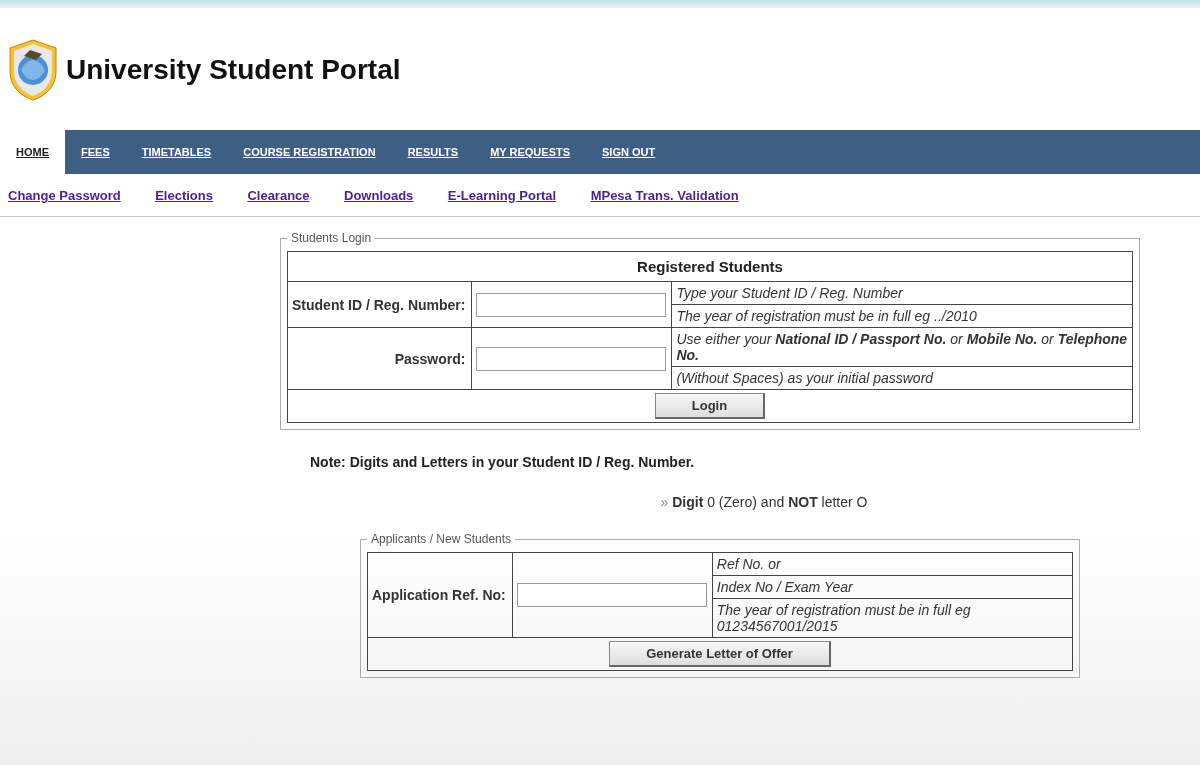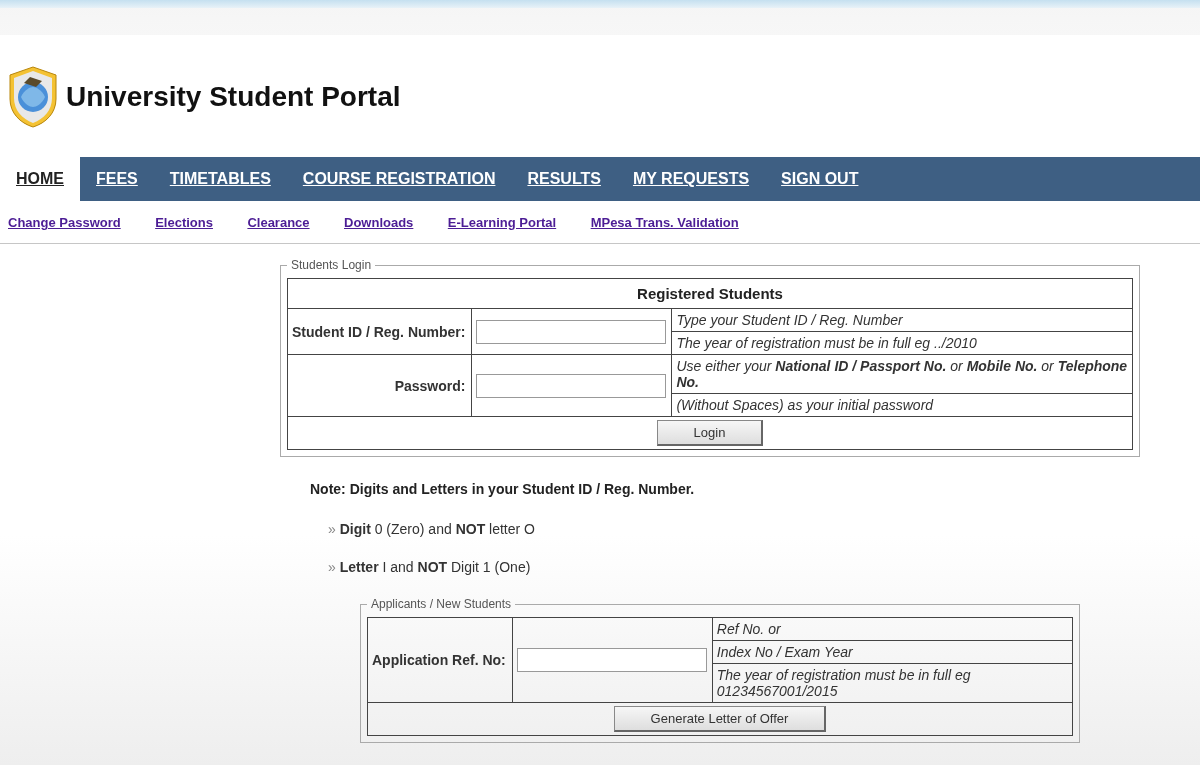--- a/index.html
+++ b/index.html
@@ -11,21 +11,20 @@
   }
   .top-line {
     height: 8px;
     background: linear-gradient(to bottom, #c5e0f0, #e8f2f8);
   }
   .header {
     display: flex;
     align-items: center;
     padding: 30px 6px 28px 6px;
     background: #fff;
-    margin-top: 27px;
   }
   .logo {
     width: 54px;
     height: 64px;
     margin-right: 6px;
     position: relative;
   }
   .logo svg { width: 100%; height: 100%; }
   .site-title {
     font-family: Arial, Helvetica, sans-serif;
@@ -37,21 +36,21 @@
     background: #3e5f83;
     display: flex;
     align-items: center;
     padding: 0;
     height: 44px;
   }
   .nav-primary a {
     color: #fff;
     text-decoration: underline;
     font-weight: bold;
-    font-size: 16px;
+    font-size: 11px;
     padding: 0 16px;
     line-height: 44px;
     display: inline-block;
   }
   .nav-primary a.active {
     background: #fff;
     color: #222;
   }
   .nav-secondary {
     background: #fff;
@@ -119,35 +118,36 @@
     padding: 2px 4px;
   }
   .hint-cell { font-style: italic; color: #333; }
   .hint-cell b { font-style: italic; font-weight: bold; }
   .btn-row td { text-align: center; padding: 4px; }
   .action-btn {
     background: linear-gradient(to bottom, #f6f6f6, #dedede);
     border: 1px solid #888;
     border-bottom: 2px solid #666;
     border-right: 2px solid #666;
-    font-weight: normal;
+    font-weight: bold;
     font-size: 13px;
     padding: 4px 36px;
     color: #333;
     cursor: pointer;
   }
   .note-block {
     margin: 24px 0 16px 280px;
     font-size: 14px;
     color: #222;
   }
   .note-block .note-head { font-weight: bold; padding-left: 30px; }
   ul.tips {
     list-style: none;
     margin: 24px 0 0 48px;
+    text-align: center;
   }
   ul.tips li {
     margin-bottom: 22px;
     font-size: 14px;
     color: #333;
   }
   ul.tips li::before {
     content: "» ";
     color: #888;
   }
@@ -229,23 +229,20 @@
     </tbody>
       </table>
   </fieldset>
 
   <div class="note-block">
     <div class="note-head">Note: Digits and Letters in your Student ID / Reg. Number.</div>
     <ul class="tips">
       <li>
         <b>Digit</b><span> 0 (Zero) and </span><b>NOT</b><span> letter O</span>
       </li>
-      <li>
-        <b>Letter</b><span> I and </span><b>NOT</b><span> Digit 1 (One)</span>
-      </li>
     </ul>
   </div>
 
   <fieldset class="applicants-fs">
     <legend>Applicants / New Students</legend>
     <table class="form-tbl">
       <tbody>
           <tr>
         <td class="lbl-cell" rowspan="3">Application Ref. No:</td>
         <td class="input-cell" rowspan="3">

